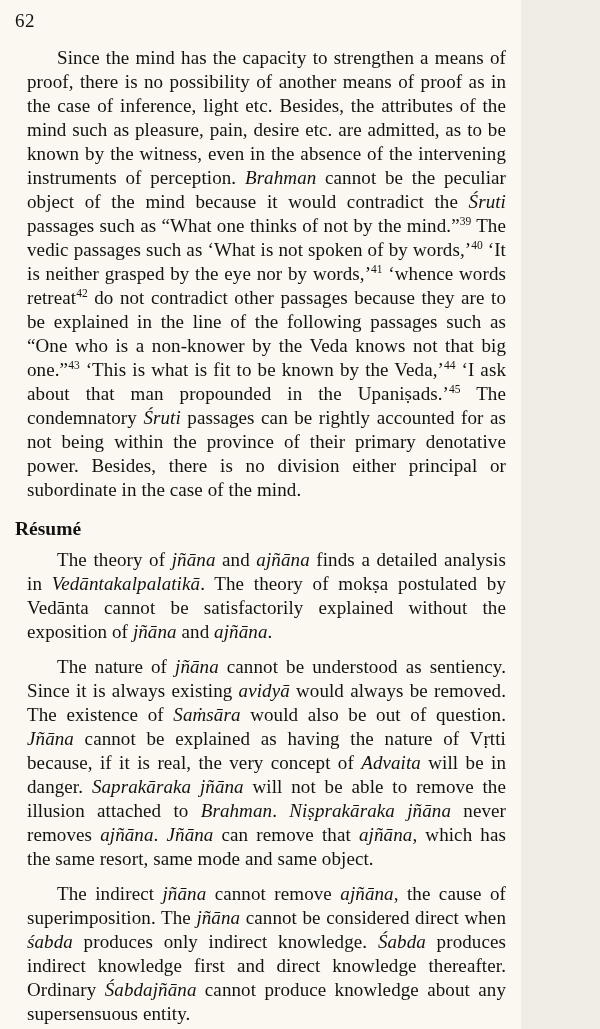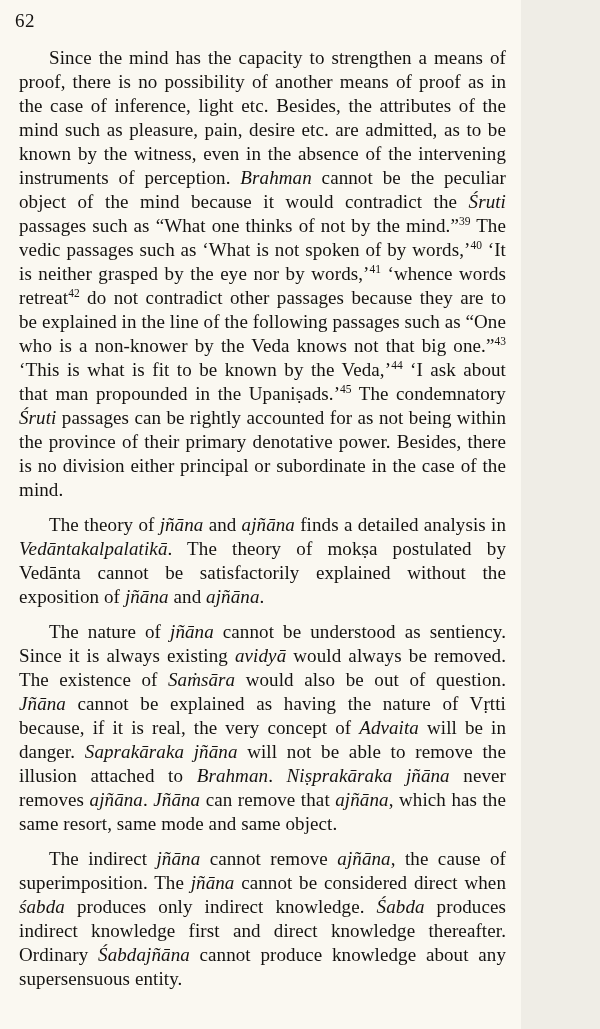--- a/index.html
+++ b/index.html
@@ -34,21 +34,21 @@
   }
   .running-title {
     font-style: italic;
     margin-right: 4px;
   }
   .body-text p.para {
     font-size: 19px;
     line-height: 24px;
     text-align: justify;
     text-indent: 30px;
-    margin: 0 0 11px 4px;
+    margin: 0 0 11px 12px;
   }
   .body-text p.para span,
   .body-text p.para i { letter-spacing: 0.1px; }
   .body-text sup {
     font-size: 11.5px;
     line-height: 0;
     vertical-align: super;
   }
   h2.section-heading {
     font-size: 19.5px;
@@ -59,17 +59,18 @@
 </style>
 </head>
 <body>
 
 <div class="page">
   <div class="header">
     <span class="pagenum">62</span>
   </div>
   <div class="body-text">
       <p class="para"><span>Since the mind has the capacity to strengthen a means of proof, there is no possibility of another means of proof as in the case of inference, light etc. Besides, the attributes of the mind such as pleasure, pain, desire etc. are admitted, as to be known by the witness, even in the absence of the intervening instruments of perception. </span><i>Brahman</i><span> cannot be the peculiar object of the mind because it would contradict the </span><i>Śruti</i><span> passages such as “What one thinks of not by the mind.”</span><sup>39</sup><span> The vedic passages such as ‘What is not spoken of by words,’</span><sup>40</sup><span> ‘It is neither grasped by the eye nor by words,’</span><sup>41</sup><span> ‘whence words retreat</span><sup>42</sup><span> do not contradict other passages because they are to be explained in the line of the following passages such as “One who is a non-knower by the Veda knows not that big one.”</span><sup>43</sup><span> ‘This is what is fit to be known by the Veda,’</span><sup>44</sup><span> ‘I ask about that man propounded in the Upaniṣads.’</span><sup>45</sup><span> The condemnatory </span><i>Śruti</i><span> passages can be rightly accounted for as not being within the province of their primary denotative power. Besides, there is no division either principal or subordinate in the case of the mind.</span></p>
+      <h2 class="section-heading">Résumé</h2>
       <p class="para"><span>The theory of </span><i>jñāna</i><span> and </span><i>ajñāna</i><span> finds a detailed analysis in </span><i>Vedāntakalpalatikā</i><span>. The theory of mokṣa postulated by Vedānta cannot be satisfactorily explained without the exposition of </span><i>jñāna</i><span> and </span><i>ajñāna</i><span>.</span></p>
       <p class="para"><span>The nature of </span><i>jñāna</i><span> cannot be understood as sentiency. Since it is always existing </span><i>avidyā</i><span> would always be removed. The existence of </span><i>Saṁsāra</i><span> would also be out of question. </span><i>Jñāna</i><span> cannot be explained as having the nature of Vṛtti because, if it is real, the very concept of </span><i>Advaita</i><span> will be in danger. </span><i>Saprakāraka jñāna</i><span> will not be able to remove the illusion attached to </span><i>Brahman</i><span>. </span><i>Niṣprakāraka jñāna</i><span> never removes </span><i>ajñāna</i><span>. </span><i>Jñāna</i><span> can remove that </span><i>ajñāna</i><span>, which has the same resort, same mode and same object.</span></p>
       <p class="para"><span>The indirect </span><i>jñāna</i><span> cannot remove </span><i>ajñāna</i><span>, the cause of superimposition. The </span><i>jñāna</i><span> cannot be considered direct when </span><i>śabda</i><span> produces only indirect knowledge. </span><i>Śabda</i><span> produces indirect knowledge first and direct knowledge thereafter. Ordinary </span><i>Śabdajñāna</i><span> cannot produce knowledge about any supersensuous entity.</span></p>
     </div>
 </div>
 
 </body></html>

